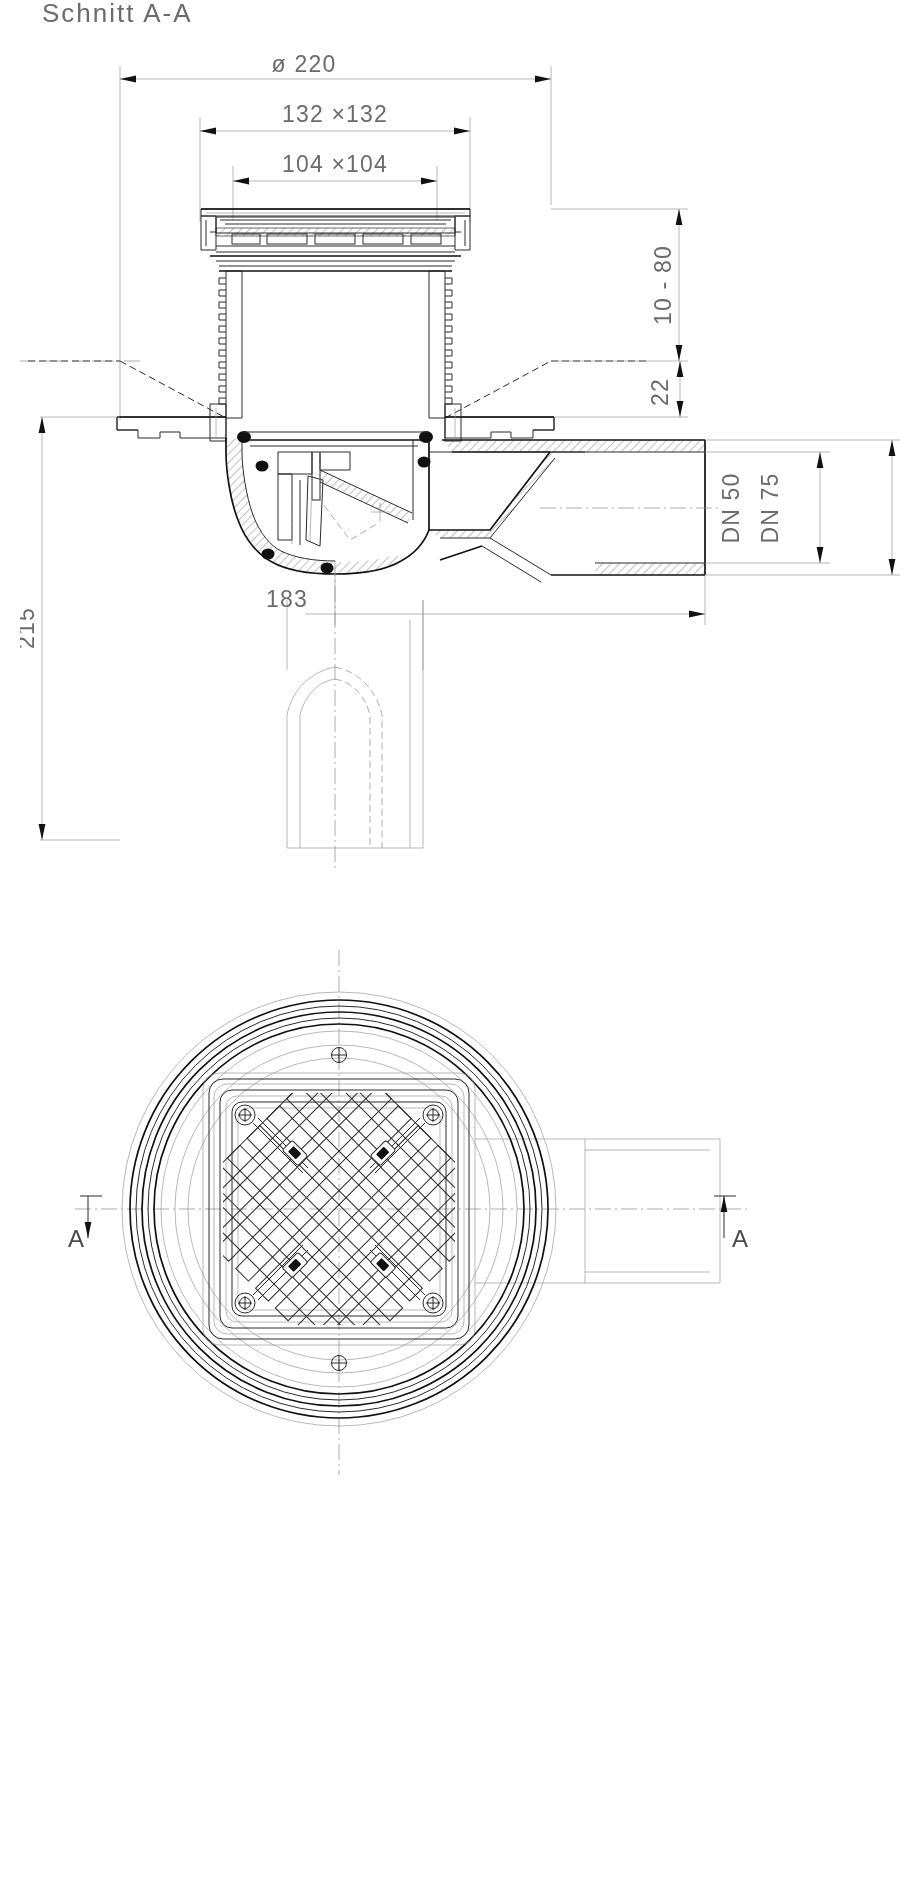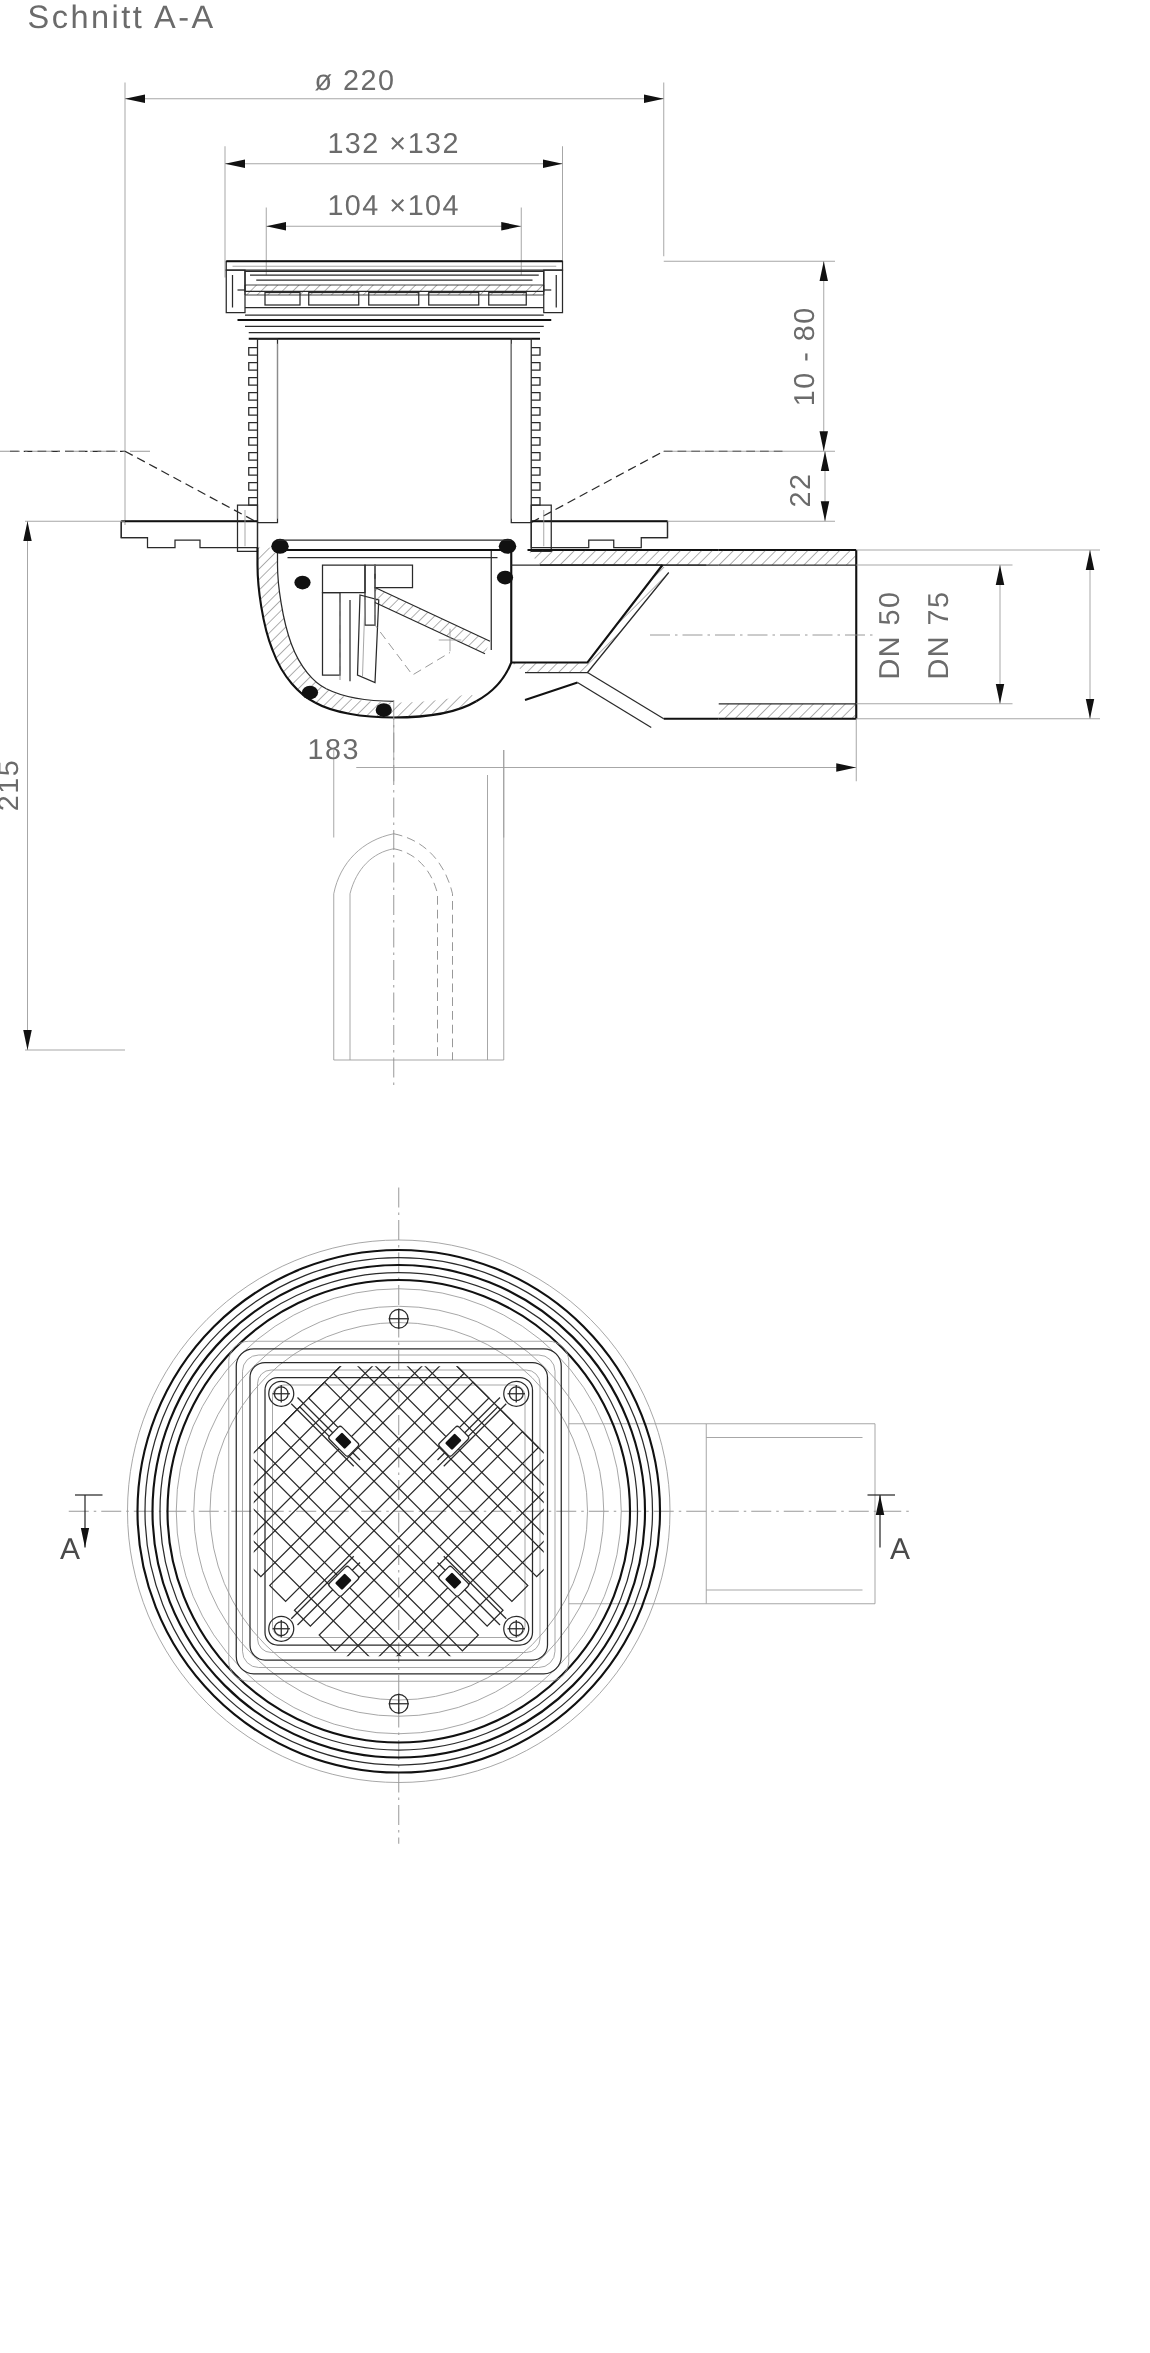--- a/index.html
+++ b/index.html
@@ -13,20 +13,21 @@
     font-family: "Liberation Sans", sans-serif;
     position: relative;
     overflow: hidden;
   }
   #drawing-root {
     position: absolute;
     left: 0;
     top: 0;
     width: 828px;
     height: 1882px;
+    padding-left: 20px;
   }
   svg {
     display: block;
   }
   .dim-text {
     font-family: "Liberation Sans", sans-serif;
     font-size: 23px;
     fill: #6b6b6b;
     letter-spacing: 1.2px;
   }

